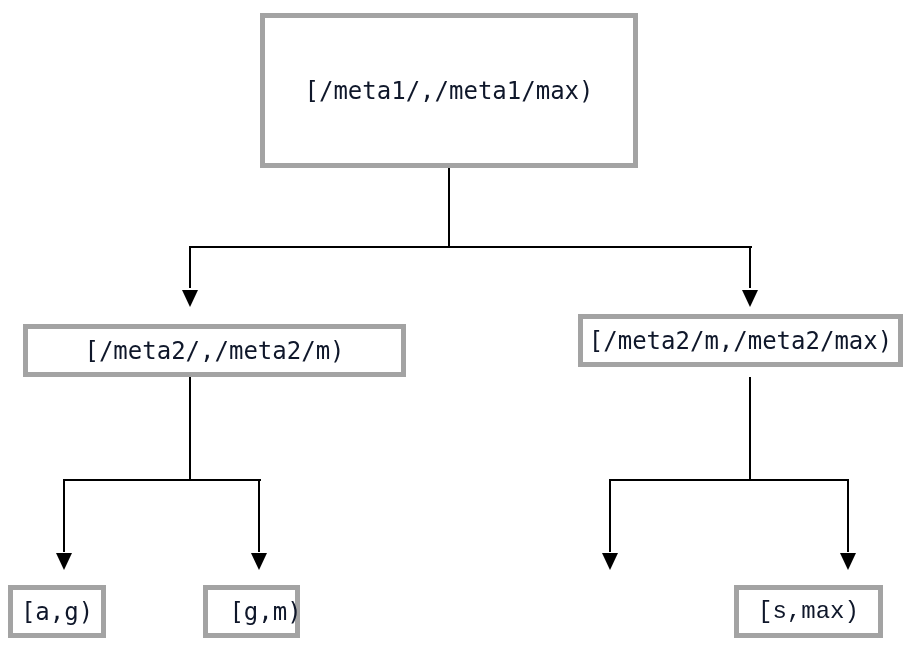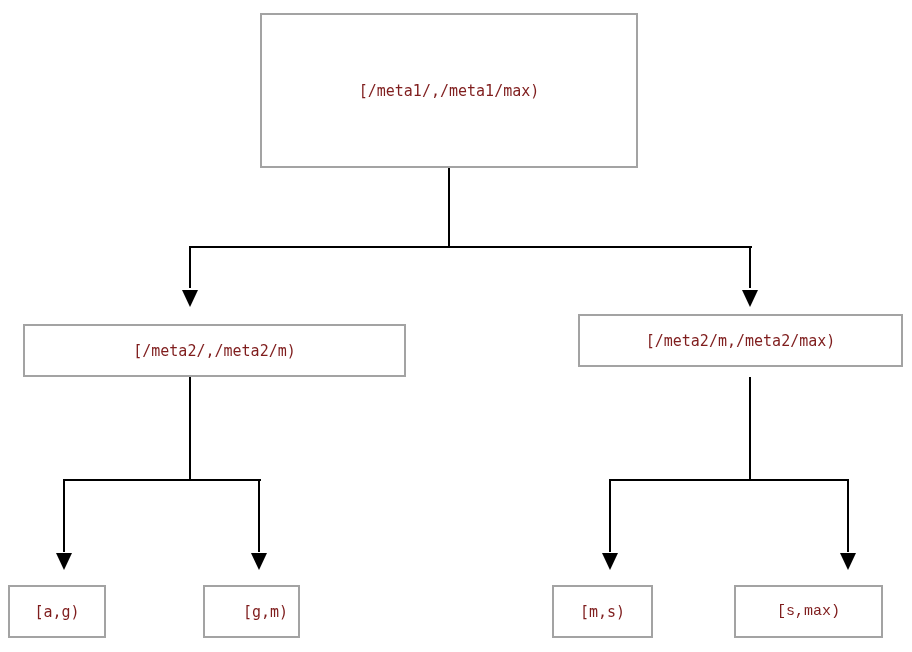--- a/index.html
+++ b/index.html
@@ -11,27 +11,27 @@
     position: relative;
     width: 912px;
     height: 652px;
     background: #ffffff;
     font-family: "DejaVu Sans Mono", monospace;
     overflow: hidden;
   }
   .node {
     position: absolute;
     box-sizing: border-box;
-    border: 2px solid #a3a3a3;
+    border: 5px solid #a3a3a3;
     background: #ffffff;
-    color: #7f1d1d;
+    color: #0f172a;
     display: flex;
     align-items: center;
     justify-content: center;
-    font-size: 15px;
+    font-size: 24px;
     white-space: nowrap;
   }
   .line {
     position: absolute;
     background: #000000;
   }
   .arrow {
     position: absolute;
     width: 0;
     height: 0;
@@ -78,21 +78,20 @@
   <div class="node" id="node-root">[/meta1/,/meta1/max)</div>
 
   <div class="node" id="node-l2l">[/meta2/,/meta2/m)</div>
 
   <div class="node" id="node-l2r">[/meta2/m,/meta2/max)</div>
 
   <div class="node" id="leaf-ag">[a,g)</div>
 
   <div class="node" id="leaf-gm">[g,m)</div>
 
-  <div class="node" id="leaf-ms">[m,s)</div>
 
   <div class="node" id="leaf-smax">[s,max)</div>
 
   <div class="line" id="root-stem"></div>
   <div class="line" id="level1-bar"></div>
   <div class="line" id="drop-l2l"></div>
   <div class="line" id="drop-l2r"></div>
   <div class="arrow" id="arrow-l2l"></div>
   <div class="arrow" id="arrow-l2r"></div>
 

